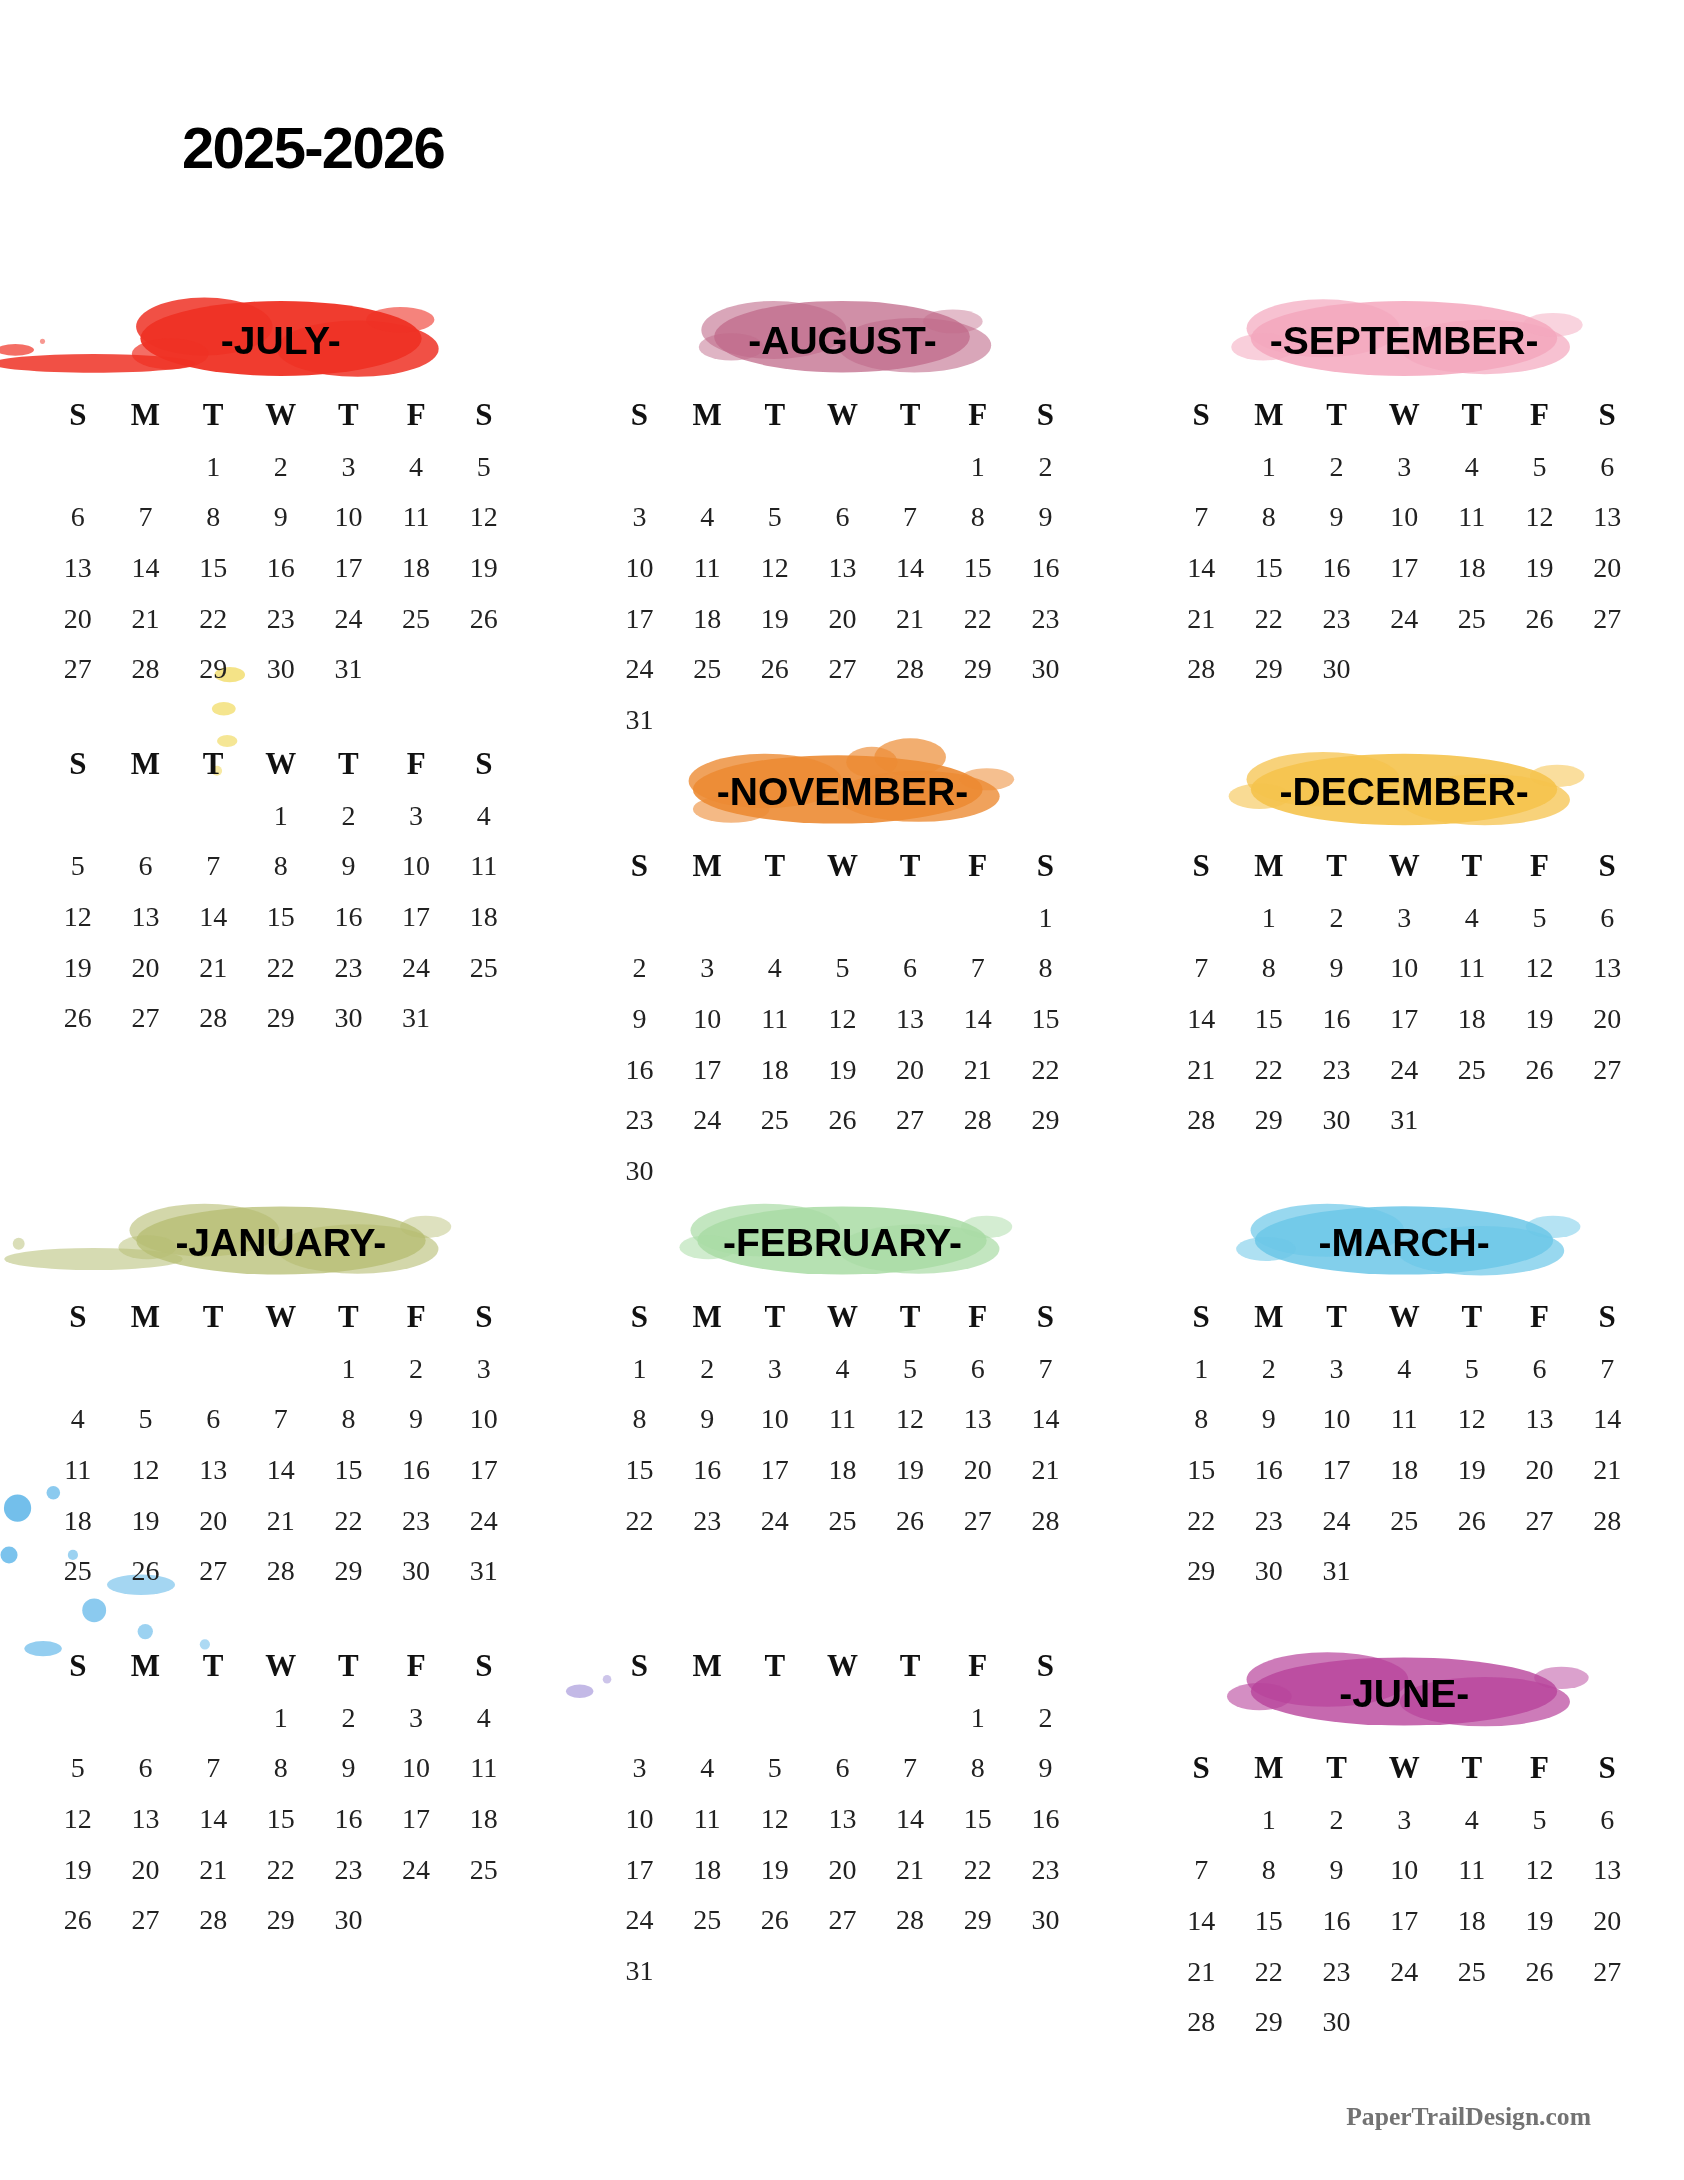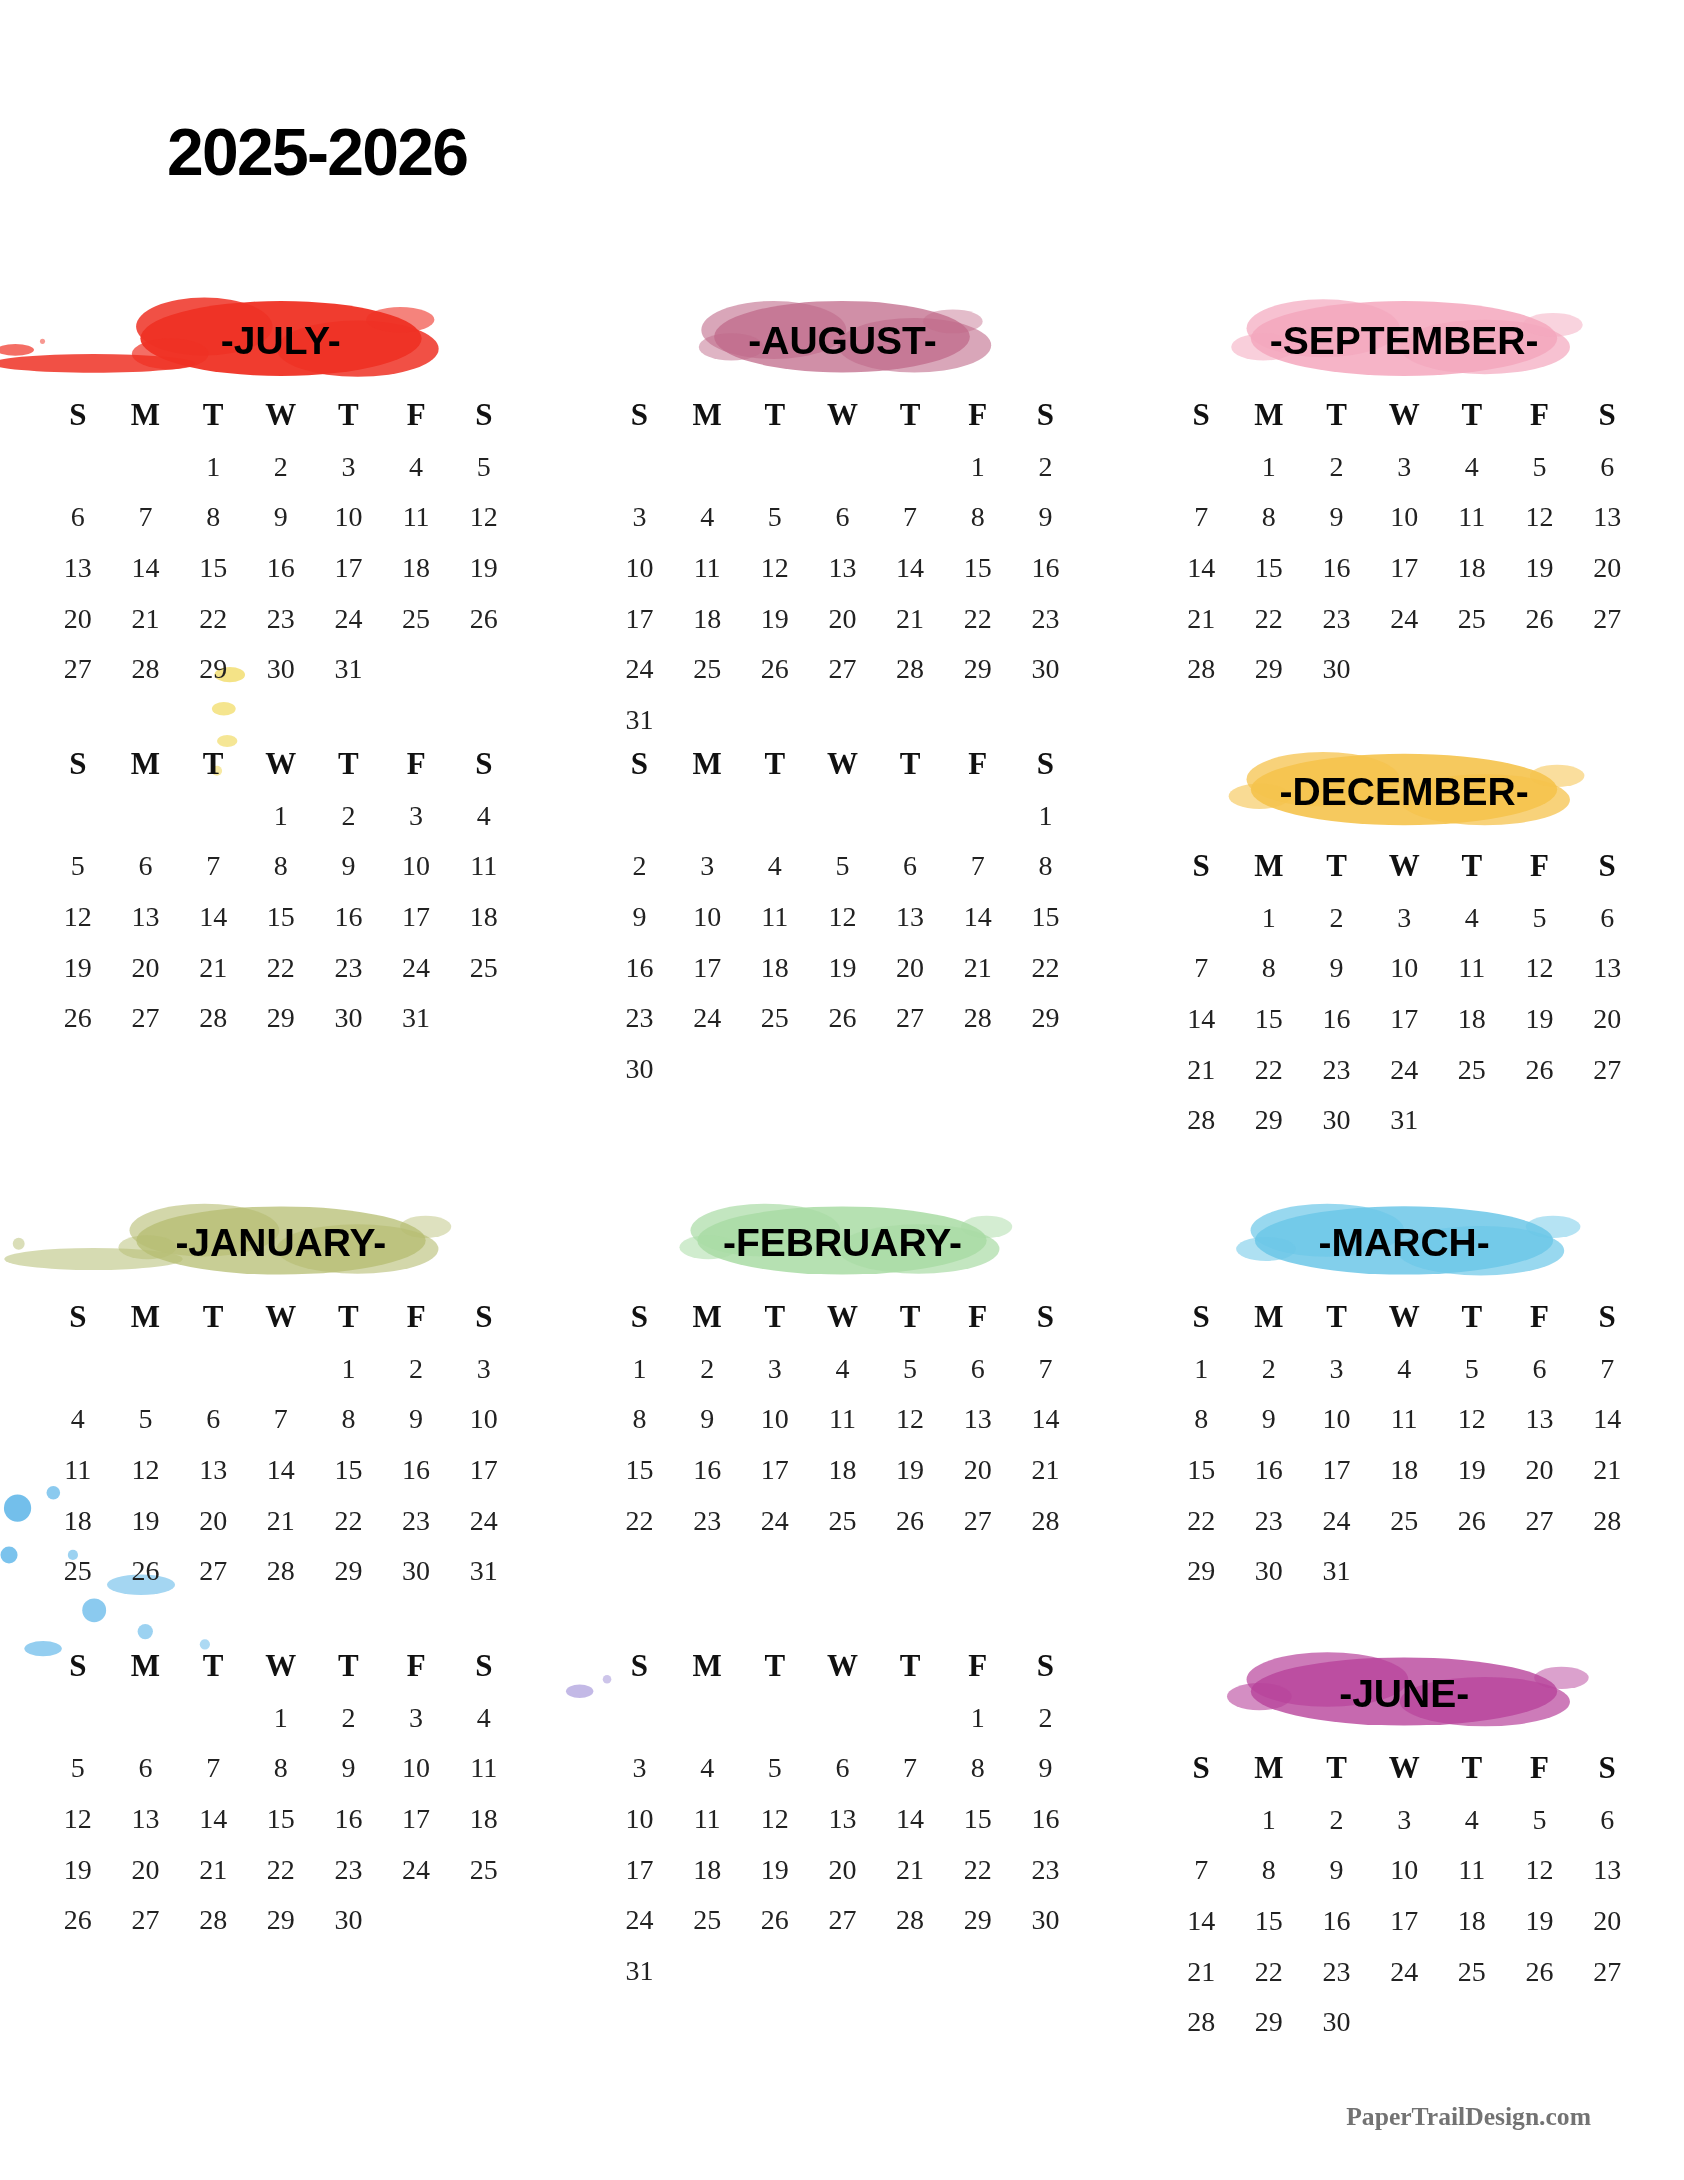--- a/index.html
+++ b/index.html
@@ -19,25 +19,25 @@
     position: relative;
     width: 1685px;
     height: 2181px;
     box-sizing: border-box;
     padding: 0;
   }
 
   
   .title {
     position: absolute;
-    left: 167px;
+    left: 182px;
     top: 119px;
     font-family: "Liberation Sans", sans-serif;
     font-weight: bold;
-    font-size: 66px;
+    font-size: 58px;
     letter-spacing: -1.7px;
     color: #000000;
     line-height: 1;
   }
 
   
   .grid {
     position: absolute;
     left: 0;
     top: 290px;
@@ -463,20 +463,34 @@
             <td>29</td>
             <td>30</td>
             <td>31</td>
             <td></td>
           </tr>
         </tbody>
       </table>
     </div>
 
     <div class="month">
+      <div class="month-header">
+        <svg class="splat" width="375" height="128" viewBox="0 0 440 150">
+          <g fill="#ec8b33">
+            <ellipse cx="215" cy="72" rx="170" ry="40" opacity="0.9"></ellipse>
+            <ellipse cx="130" cy="62" rx="90" ry="32" opacity="0.8"></ellipse>
+            <ellipse cx="310" cy="80" rx="95" ry="30" opacity="0.8"></ellipse>
+            <ellipse cx="300" cy="34" rx="42" ry="22" opacity="0.7"></ellipse>
+            <ellipse cx="255" cy="40" rx="30" ry="18" opacity="0.65"></ellipse>
+            <ellipse cx="90" cy="95" rx="45" ry="16" opacity="0.6"></ellipse>
+            <ellipse cx="390" cy="60" rx="32" ry="13" opacity="0.55"></ellipse>
+          </g>
+        </svg>
+        <span class="month-name">-NOVEMBER-</span>
+      </div>
       <table class="cal">
         <thead>
           <tr>
             <th>S</th>
             <th>M</th>
             <th>T</th>
             <th>W</th>
             <th>T</th>
             <th>F</th>
             <th>S</th>

